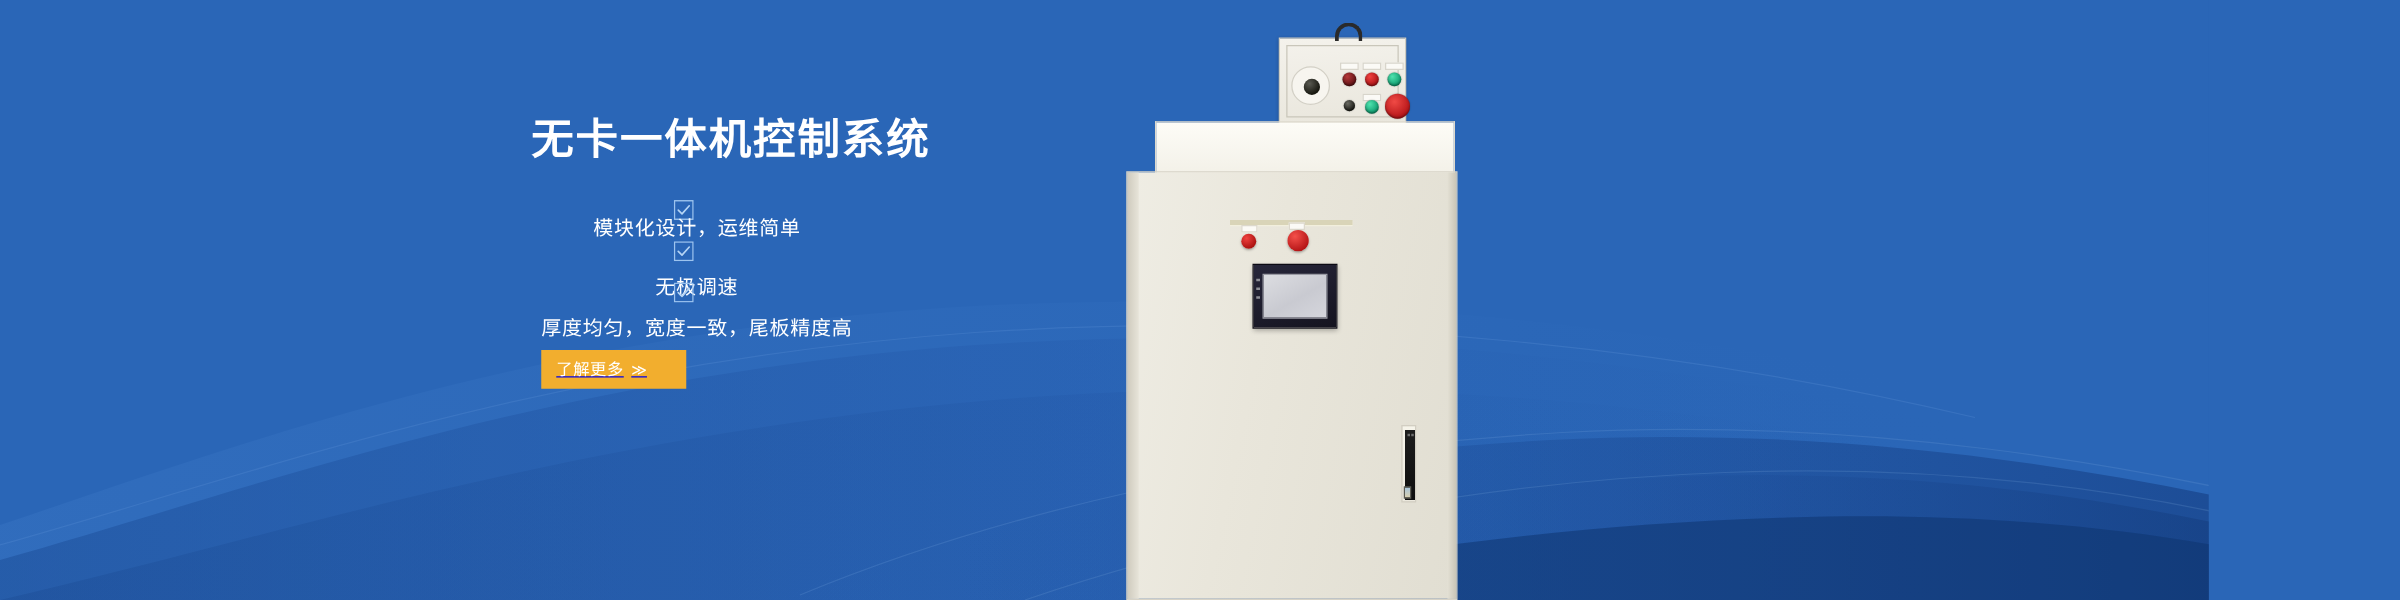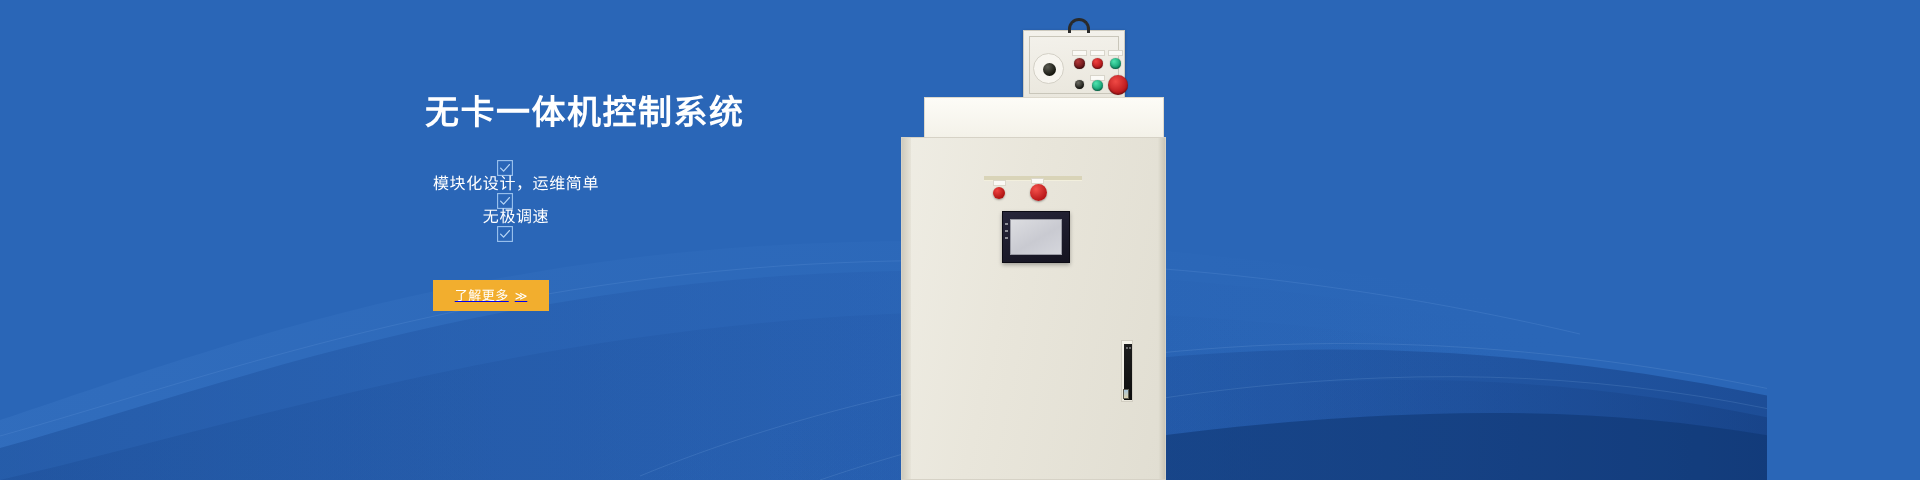--- a/index.html
+++ b/index.html
@@ -45,21 +45,21 @@
     left:8px; top:160px;
     list-style:none;
   }
   .feature-item {
     display:flex;
     align-items:center;
     height:33px;
     margin-bottom:0px;
     flex-direction:column;
   }
-  .feature-item + .feature-item { margin-top:0; }
+  .feature-item + .feature-item { margin-top:0;gap:14px; }
   .check-icon {
     flex:0 0 auto;
     width:16px; height:16px;
     margin-right:22px;
     display:block;
   }
   .feature-text {
     font-size:16px;
     color:#ffffff;
     letter-spacing:0.6px;
@@ -69,23 +69,23 @@
 
   .cta-button {
     position:absolute;
     left:8px; top:280px;
     width:116px; height:31px;
     background:#f2ae2e;
     border:none;
     cursor:pointer;
     display:flex;
     align-items:center;
-    justify-content:center;
     gap:6px;
     font-family:inherit;
+    padding-left:12px;
   }
   .cta-label {
     font-size:13px;
     color:#ffffff;
     letter-spacing:0.5px;
     line-height:1;
   }
   .cta-chevrons {
     font-size:12px;
     color:#ffffff;
@@ -411,20 +411,21 @@
           <path d="M3.6 8.1 L6.6 11.1 L12.4 4.6" fill="none" stroke="#b6d5f5" stroke-width="1.3" stroke-linecap="round" stroke-linejoin="round"></path>
         </svg>
         <span class="feature-text">无极调速</span>
       </li>
 
       <li class="feature-item">
         <svg class="check-icon" viewBox="0 0 16 16" aria-hidden="true">
           <rect x="0.6" y="0.6" width="14.8" height="14.8" fill="none" stroke="#9dc4ef" stroke-width="1.1"></rect>
           <path d="M3.6 8.1 L6.6 11.1 L12.4 4.6" fill="none" stroke="#b6d5f5" stroke-width="1.3" stroke-linecap="round" stroke-linejoin="round"></path>
         </svg>
+        <span class="feature-text">厚度均匀，宽度一致，尾板精度高</span>
       </li>
 
     </ul>
 
     <a class="cta-button" href="#">
       <span class="cta-label">了解更多</span>
       <span class="cta-chevrons">≫</span>
     </a>
 
   </div>

